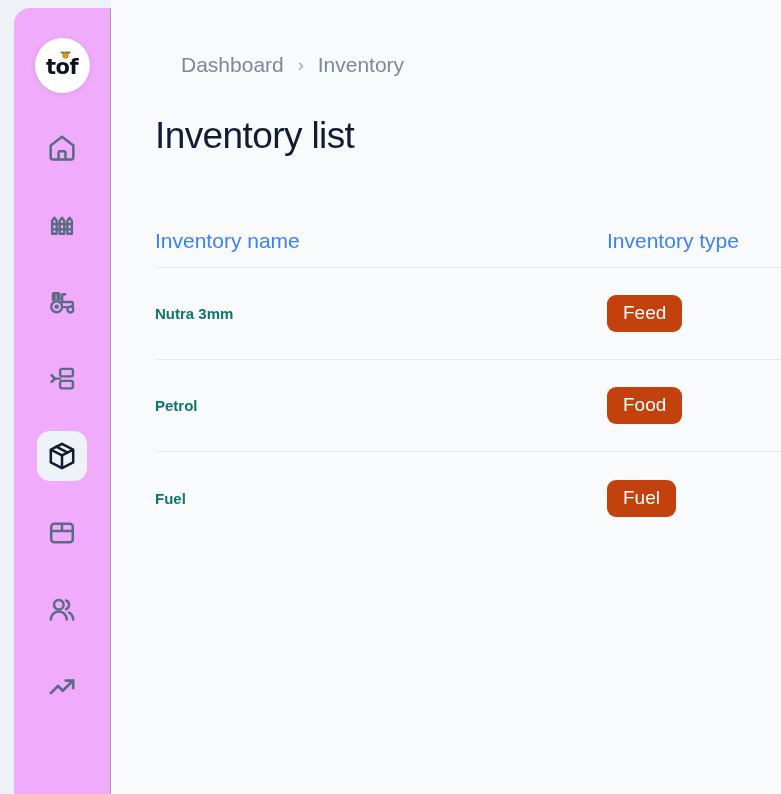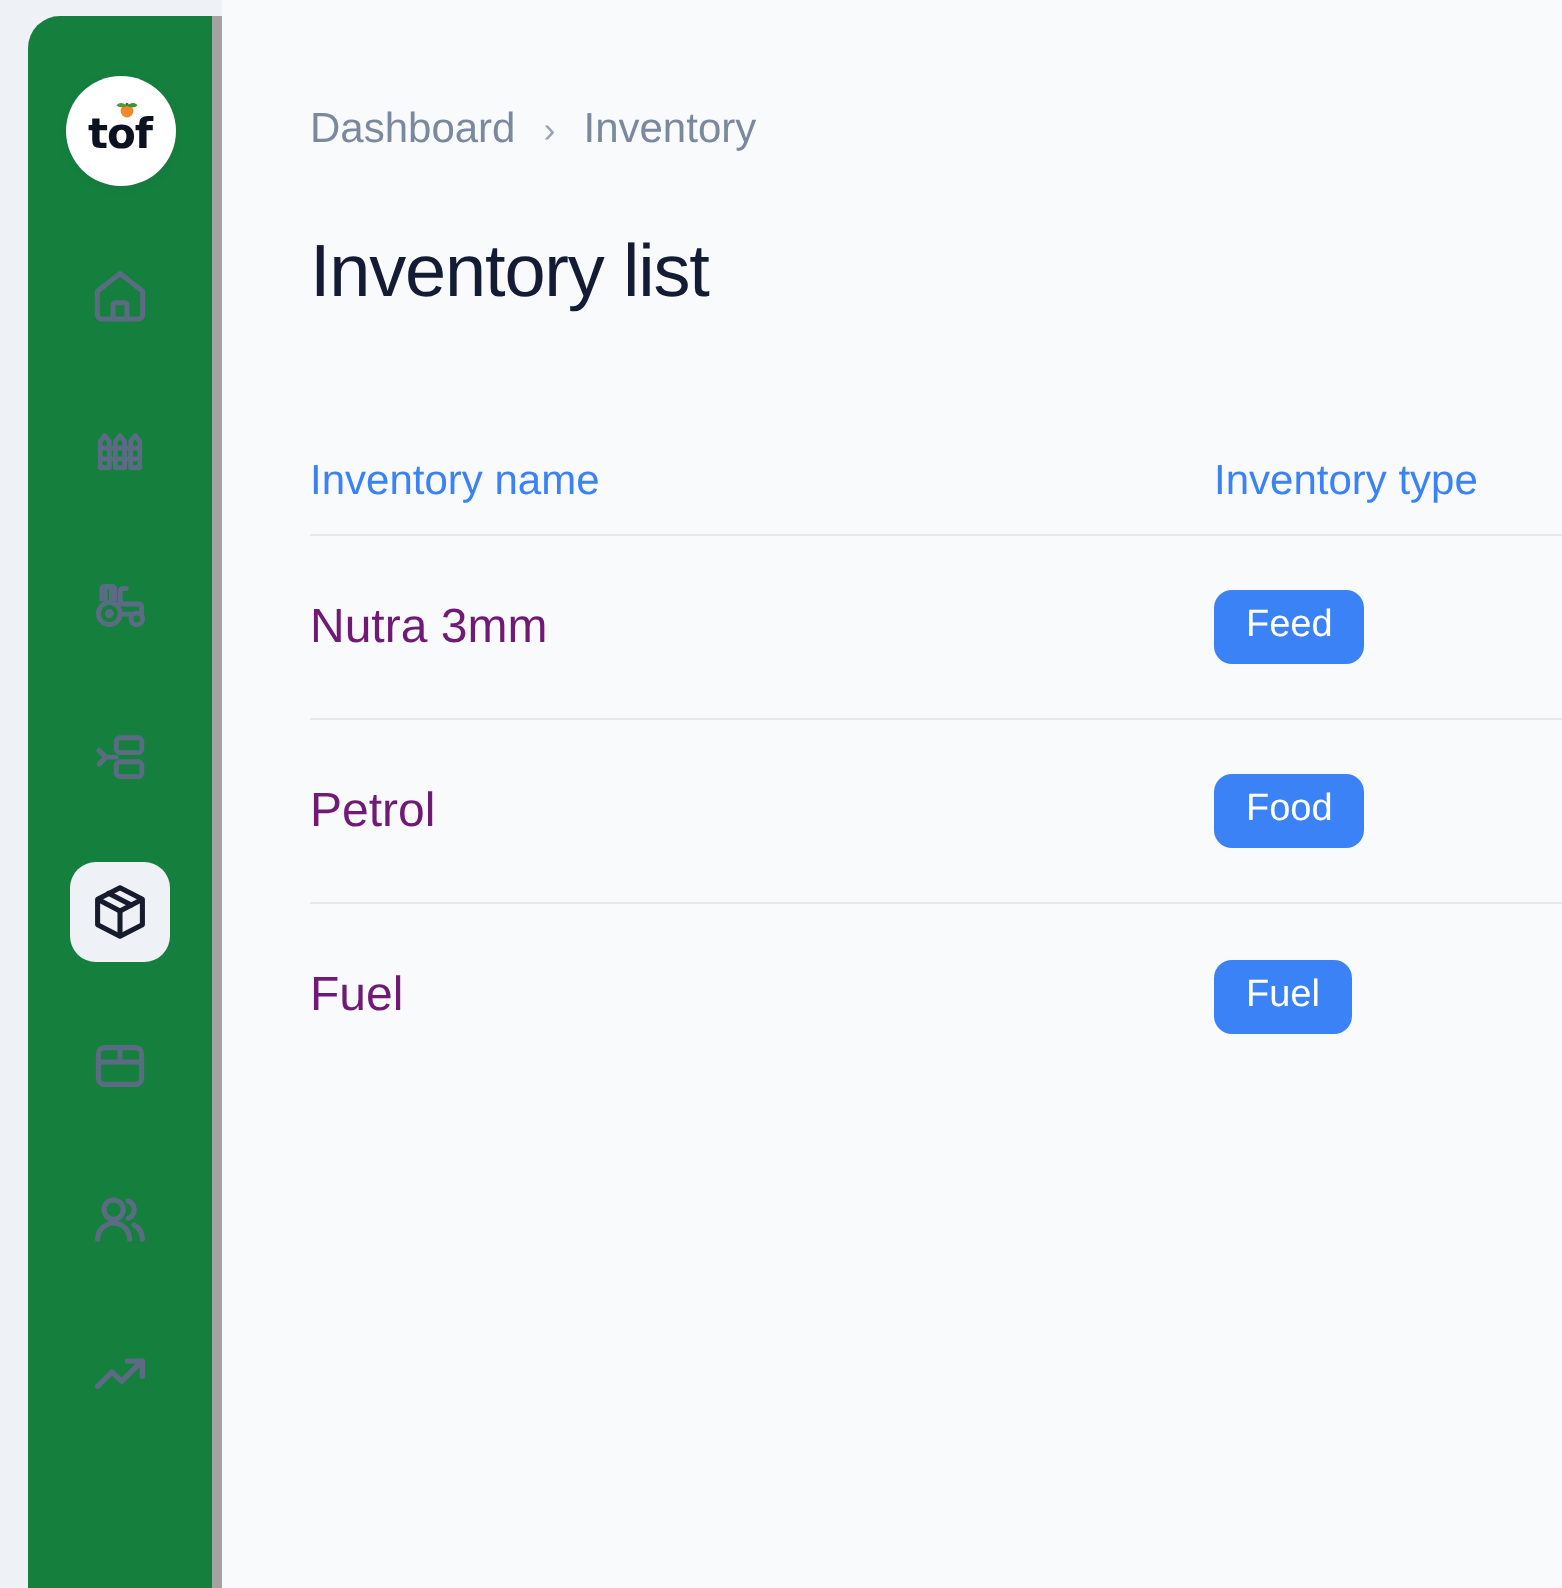--- a/index.html
+++ b/index.html
@@ -22,23 +22,23 @@
     background: #eef1f6;
   }
 
   
   .sidebar {
     position: absolute;
     left: 14px;
     top: 8px;
     width: 97px;
     height: 786px;
-    background: #15803d;
+    background: #f0abfc;
     border-top-left-radius: 16px;
-    border-right: 5px solid #a3a3a3;
+    border-right: 1px solid #a3a3a3;
     display: flex;
     flex-direction: column;
     align-items: center;
     padding-top: 30px;
   }
 
   .logo {
     width: 55px;
     height: 55px;
     border-radius: 50%;
@@ -104,20 +104,21 @@
     overflow: hidden;
   }
 
   .breadcrumb {
     display: flex;
     align-items: center;
     gap: 14px;
     margin-top: 53px;
     font-size: 21px;
     color: #7b899e;
+    margin-left: 26px;
   }
   .crumb { cursor: pointer; white-space: nowrap; }
   .crumb-sep {
     font-size: 18px;
     color: #9aa6b8;
     line-height: 1;
   }
 
   .page-title {
     margin-top: 38px;
@@ -149,29 +150,29 @@
   .col-name { width: 452px; flex: none; }
   .col-type { flex: 1; }
 
   .th {
     font-size: 21px;
     color: #3b82f6;
     font-weight: normal;
     white-space: nowrap;
   }
   .td-name {
-    font-size: 24px;
-    color: #701a75;
-    font-weight: normal;
+    font-size: 15px;
+    color: #0f766e;
+    font-weight: bold;
     white-space: nowrap;
   }
 
   .badge {
     display: inline-block;
-    background: #3b82f6;
+    background: #c2410c;
     color: #ffffff;
     font-size: 19px;
     padding: 8px 16px 10px;
     border-radius: 9px;
     line-height: 1;
     white-space: nowrap;
   }
 </style>
 </head>
 <body>

